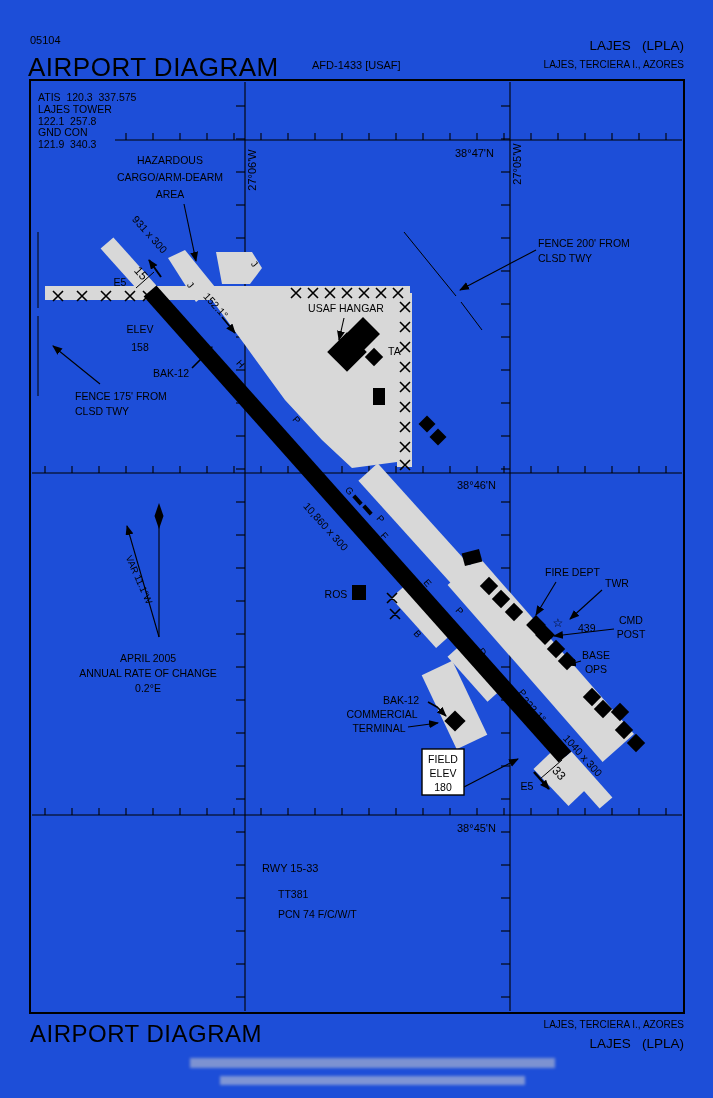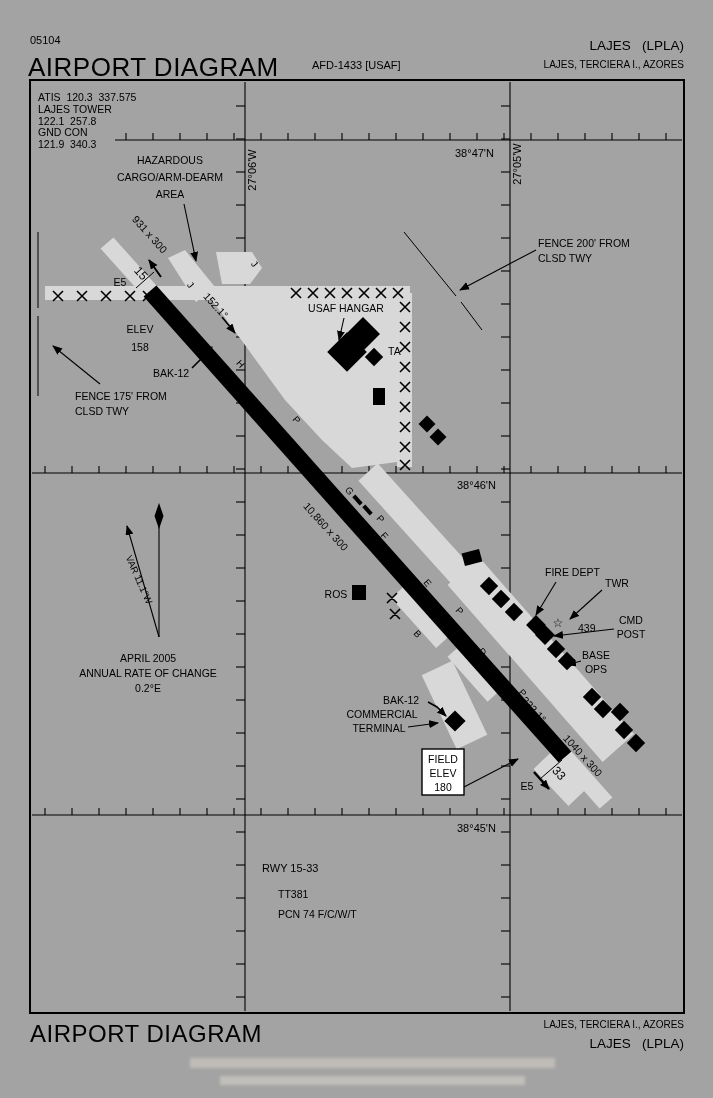--- a/index.html
+++ b/index.html
@@ -1,16 +1,16 @@
 <!DOCTYPE html>
 <html><head>
 <meta charset="utf-8">
 <style>
   html,body{margin:0;padding:0;background:#f2f2f2}
-  .page{position:relative;width:713px;height:1098px;background:#a3a3a3;margin:0 auto;overflow:hidden;
+  .page{position:relative;width:713px;height:1098px;background:#1d4ed8;margin:0 auto;overflow:hidden;
         font-family:"Liberation Sans",sans-serif;}
   svg{position:absolute;left:0;top:0}
   svg text{font-family:"Liberation Sans",sans-serif;fill:#000}
   .t10{font-size:10.5px}
   .t11{font-size:11px}
   .t9{font-size:9.5px}
   .t12{font-size:12px}
   .title{font-size:26px;letter-spacing:.5px}
   .ftitle{font-size:24px;letter-spacing:.5px}
   .hdr-right{font-size:13.5px}

